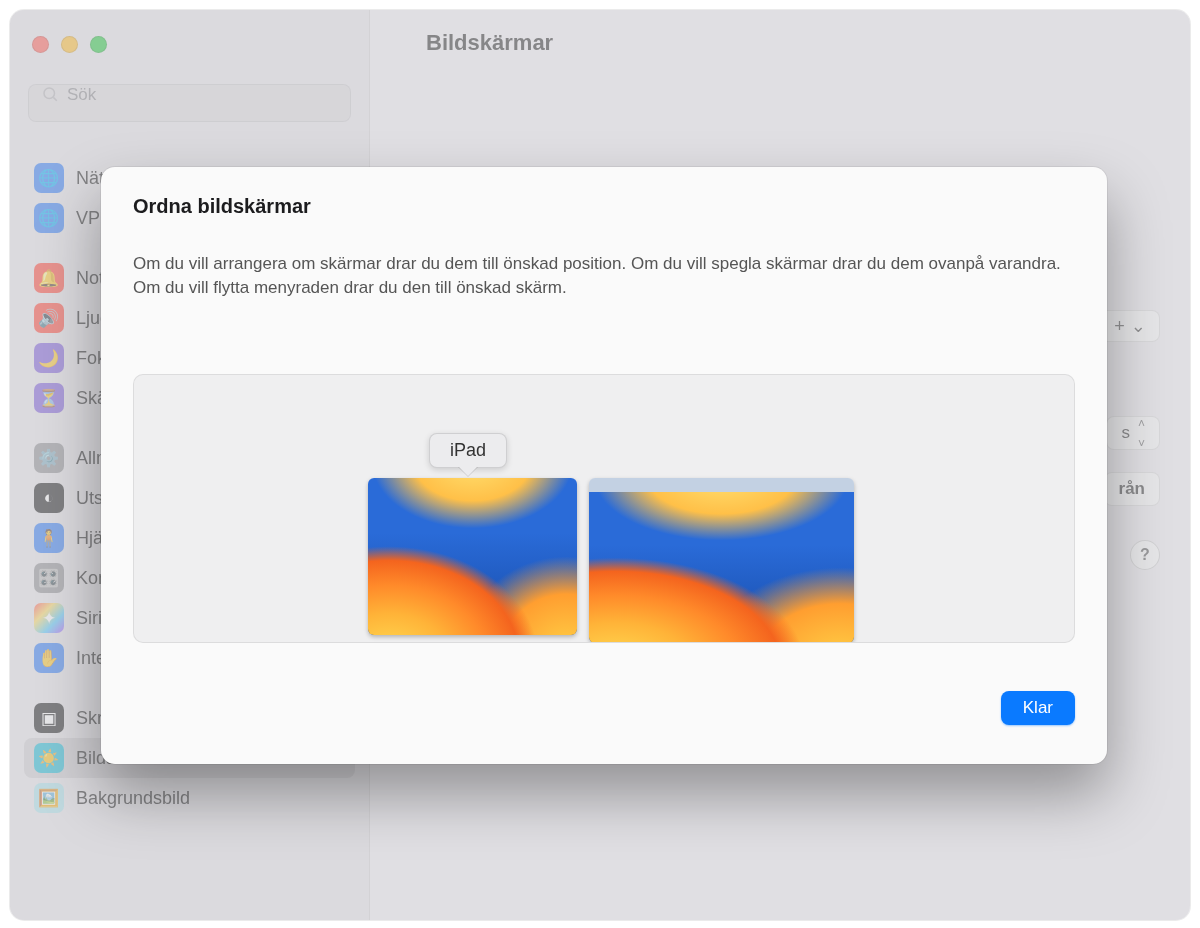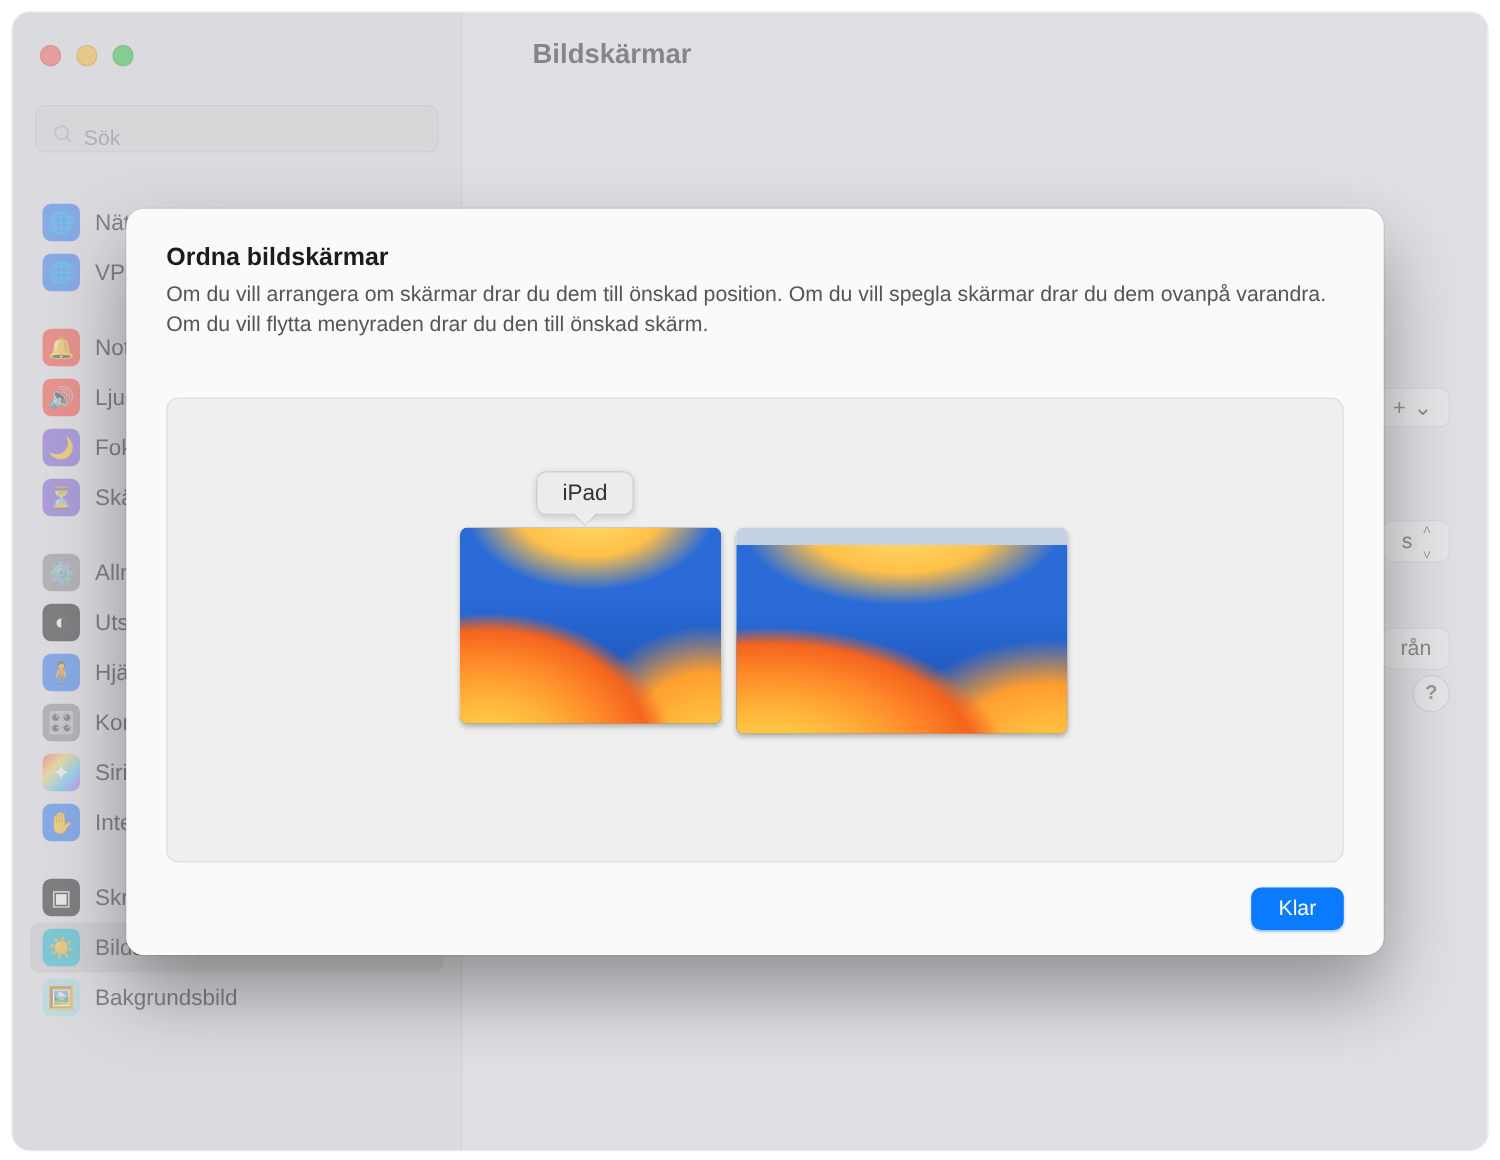--- a/index.html
+++ b/index.html
@@ -29,21 +29,21 @@
 
   .sidebar {
     position: absolute; left: 0; top: 0; bottom: 0;
     width: 360px;
     background: #e6e4e8;
     border-right: 1px solid rgba(0,0,0,0.08);
     padding-top: 68px;
   }
   .search-wrap { padding: 6px 18px 16px 18px; }
   .search {
-    display: flex; align-items: flex-end; gap: 8px;
+    display: flex; align-items: flex-start; gap: 8px;
     height: 38px; padding: 0 12px;
     background: rgba(0,0,0,0.04);
     border: 1px solid rgba(0,0,0,0.08);
     border-radius: 8px;
     color: #8a8a8e; font-size: 17px;
   }
   .search svg { width: 18px; height: 18px; opacity: 0.5; }
 
   .nav { padding: 0 14px; font-size: 18px; color: #222; }
   .nav-section { margin-top: 20px; }
@@ -93,21 +93,21 @@
     border: 1px solid rgba(0,0,0,0.12); font-size: 18px; color: #444;
   }
   .right-chip {
     position: absolute; right: 30px;
     height: 34px; padding: 0 14px;
     display: flex; align-items: center; gap: 8px;
     background: #fff; border: 1px solid rgba(0,0,0,0.12);
     border-radius: 8px; font-size: 17px; color: #333;
   }
   .right-chip.top { top: 406px; }
-  .right-chip.mid { top: 492px; }
+  .right-chip.mid { top: 462px; font-weight: bold; }
   .help-btn {
     position: absolute; right: 30px; top: 530px;
     width: 30px; height: 30px; border-radius: 50%;
     border: 1px solid rgba(0,0,0,0.18);
     background: #fff; color: #555;
     display: flex; align-items: center; justify-content: center;
     font-size: 16px; font-weight: 600;
   }
   .chev { font-size: 12px; color: #666; line-height: 6px; }
 
@@ -118,22 +118,22 @@
   }
 
   
   .sheet {
     position: absolute;
     left: 101px; top: 167px;
     width: 1006px; height: 597px;
     background: #fafafa;
     border-radius: 14px;
     box-shadow: 0 30px 60px rgba(0,0,0,0.35), 0 0 0 1px rgba(0,0,0,0.06);
-    padding: 28px 32px 20px 32px;
-    display: flex; flex-direction: column;
+    padding: 28px 32px 39px 32px;
+    display: flex; flex-direction: column; gap: 28px;
   }
   .sheet h2 { font-size: 20px; font-weight: 700; color: #1c1c1e; margin-bottom: 6px; }
   .sheet p.desc { font-size: 17px; color: #555; line-height: 1.4; margin-bottom: 30px; }
 
   .arrange-area {
     position: relative;
     flex: 1;
     border-radius: 10px;
     background: #efeff0;
     border: 1px solid rgba(0,0,0,0.08);

